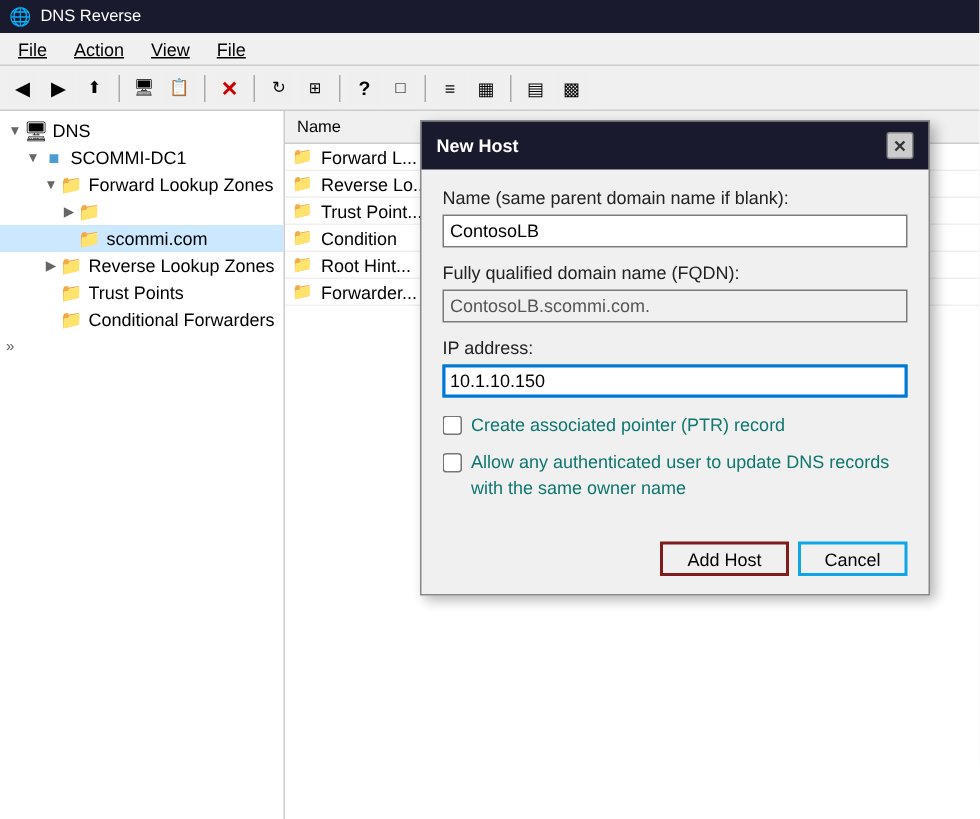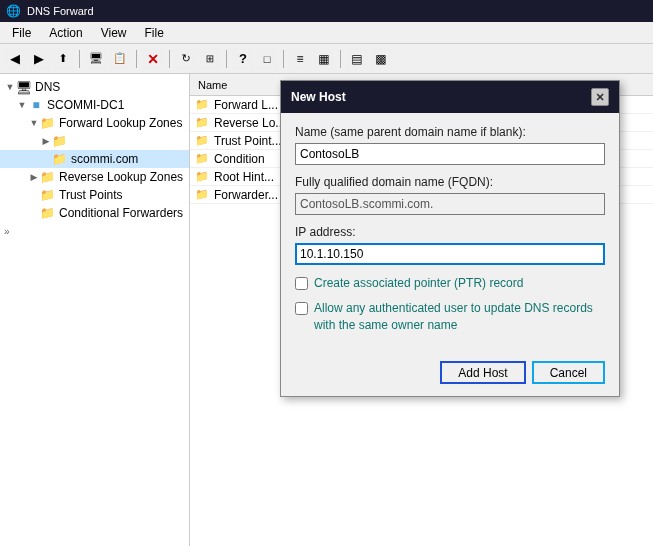--- a/index.html
+++ b/index.html
@@ -31,20 +31,21 @@
       display: flex;
       align-items: center;
       padding: 0 4px;
       border-bottom: 1px solid #ccc;
       gap: 2px;
     }
     .menu-item {
       padding: 2px 8px;
       cursor: pointer;
       font-size: 12px;
+      text-decoration: underline;
     }
 
     
     .toolbar {
       background: #f0f0f0;
       height: 30px;
       display: flex;
       align-items: center;
       padding: 0 4px;
       border-bottom: 1px solid #ccc;
@@ -240,30 +241,30 @@
     .btn {
       height: 23px;
       padding: 0 16px;
       font-size: 12px;
       border: 2px solid #0ea5e9;
       cursor: pointer;
       background: #f0f0f0;
       font-family: 'Segoe UI', sans-serif;
     }
     .btn-primary {
-      border: 2px solid #1d4ed8;
+      border: 2px solid #7f1d1d;
       margin-left: 44px;
     }
   </style>
 </head>
 <body>
 
 <div class="title-bar">
   <span style="font-size:12px;">🌐</span>
-  <span>DNS Forward</span>
+  <span>DNS Reverse</span>
 </div>
 
 <div class="menu-bar">
   <span class="menu-item">File</span>
   <span class="menu-item">Action</span>
   <span class="menu-item">View</span>
   <span class="menu-item">File</span>
 </div>
 
 <div class="toolbar">

